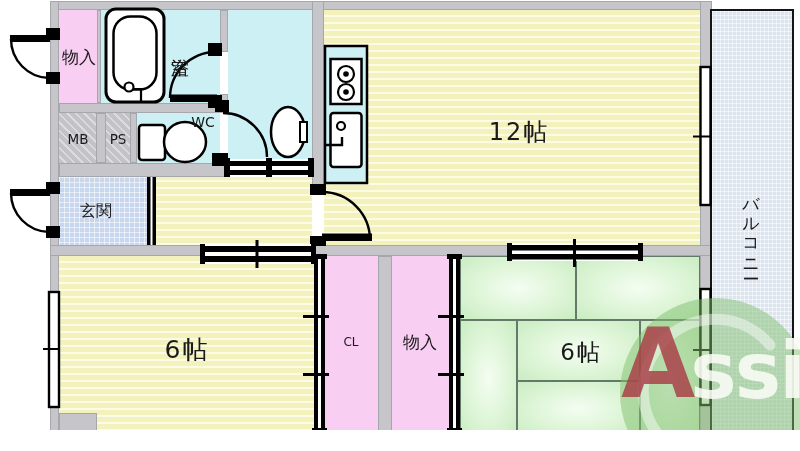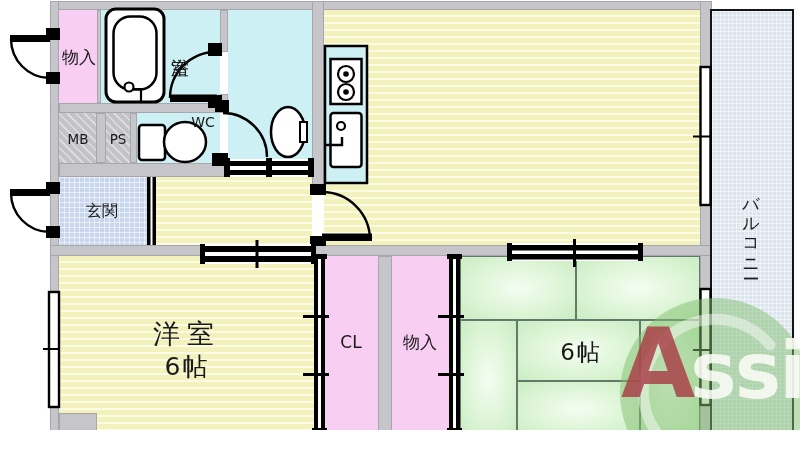--- a/index.html
+++ b/index.html
@@ -192,31 +192,31 @@
       <rect x="147" y="177" width="9" height="68" fill="#000"></rect>
       <rect x="150.5" y="177" width="2" height="68" fill="#fff"></rect>
     </g>
   </svg>
 
   <div class="lbl" style="left:79px;top:57px;font-size:17px">物入</div>
   <div class="lbl vert" style="left:180px;top:44px;font-size:18px">浴室</div>
   <div class="lbl" style="left:203px;top:122px;font-size:14px">WC</div>
   <div class="lbl" style="left:78px;top:139px;font-size:13.5px">MB</div>
   <div class="lbl" style="left:118px;top:139px;font-size:13.5px">PS</div>
-  <div class="lbl" style="left:102px;top:211px;font-size:16px">玄関</div>
+  <div class="lbl" style="left:96px;top:211px;font-size:16px">玄関</div>
   <div class="lbl" style="left:519px;top:133px;line-height:1.3">
+    <div style="font-size:24px;letter-spacing:2px">12帖</div>
   </div>
   <div class="lbl" style="left:187px;top:350px;line-height:1.3">
-    <div style="font-size:27px;letter-spacing:7px">洋室</div>
     <div style="font-size:25px;letter-spacing:2px">6帖</div>
   </div>
   <div class="lbl" style="left:581px;top:353px;line-height:1.3">
     <div style="font-size:23px;letter-spacing:2px">6帖</div>
   </div>
-  <div class="lbl" style="left:351px;top:342px;font-size:17px">CL</div>
+  <div class="lbl" style="left:351px;top:342px;font-size:12px">CL</div>
   <div class="lbl" style="left:420px;top:342px;font-size:17px">物入</div>
   <div class="lbl vert" style="left:752px;top:228px;font-size:17px;letter-spacing:2px">バルコニー</div>
 
   <div id="wm-circle"></div>
   <svg id="wm-swoosh" width="800" height="451" viewBox="0 0 800 451">
     <path d="M 660 437 A 71 71 0 1 1 770 345" fill="none" stroke="rgba(255,255,255,0.45)" stroke-width="11" stroke-linecap="round"></path>
   </svg>
   <div id="wm-text">
     <span id="wm-a">A</span>
     <span id="wm-rest">ssist</span>

